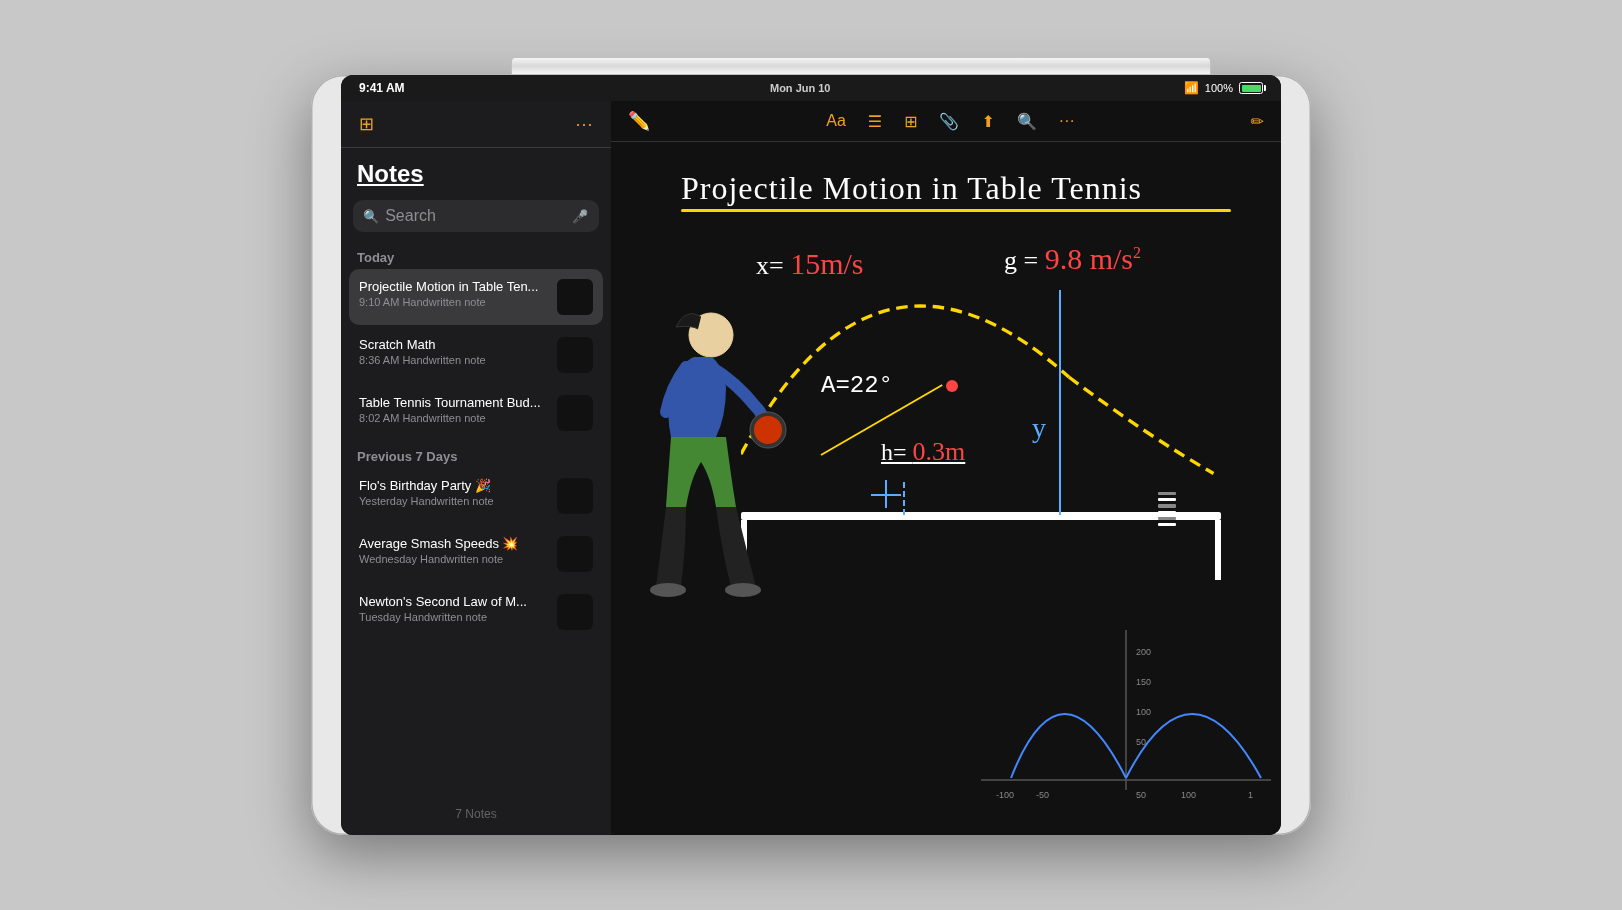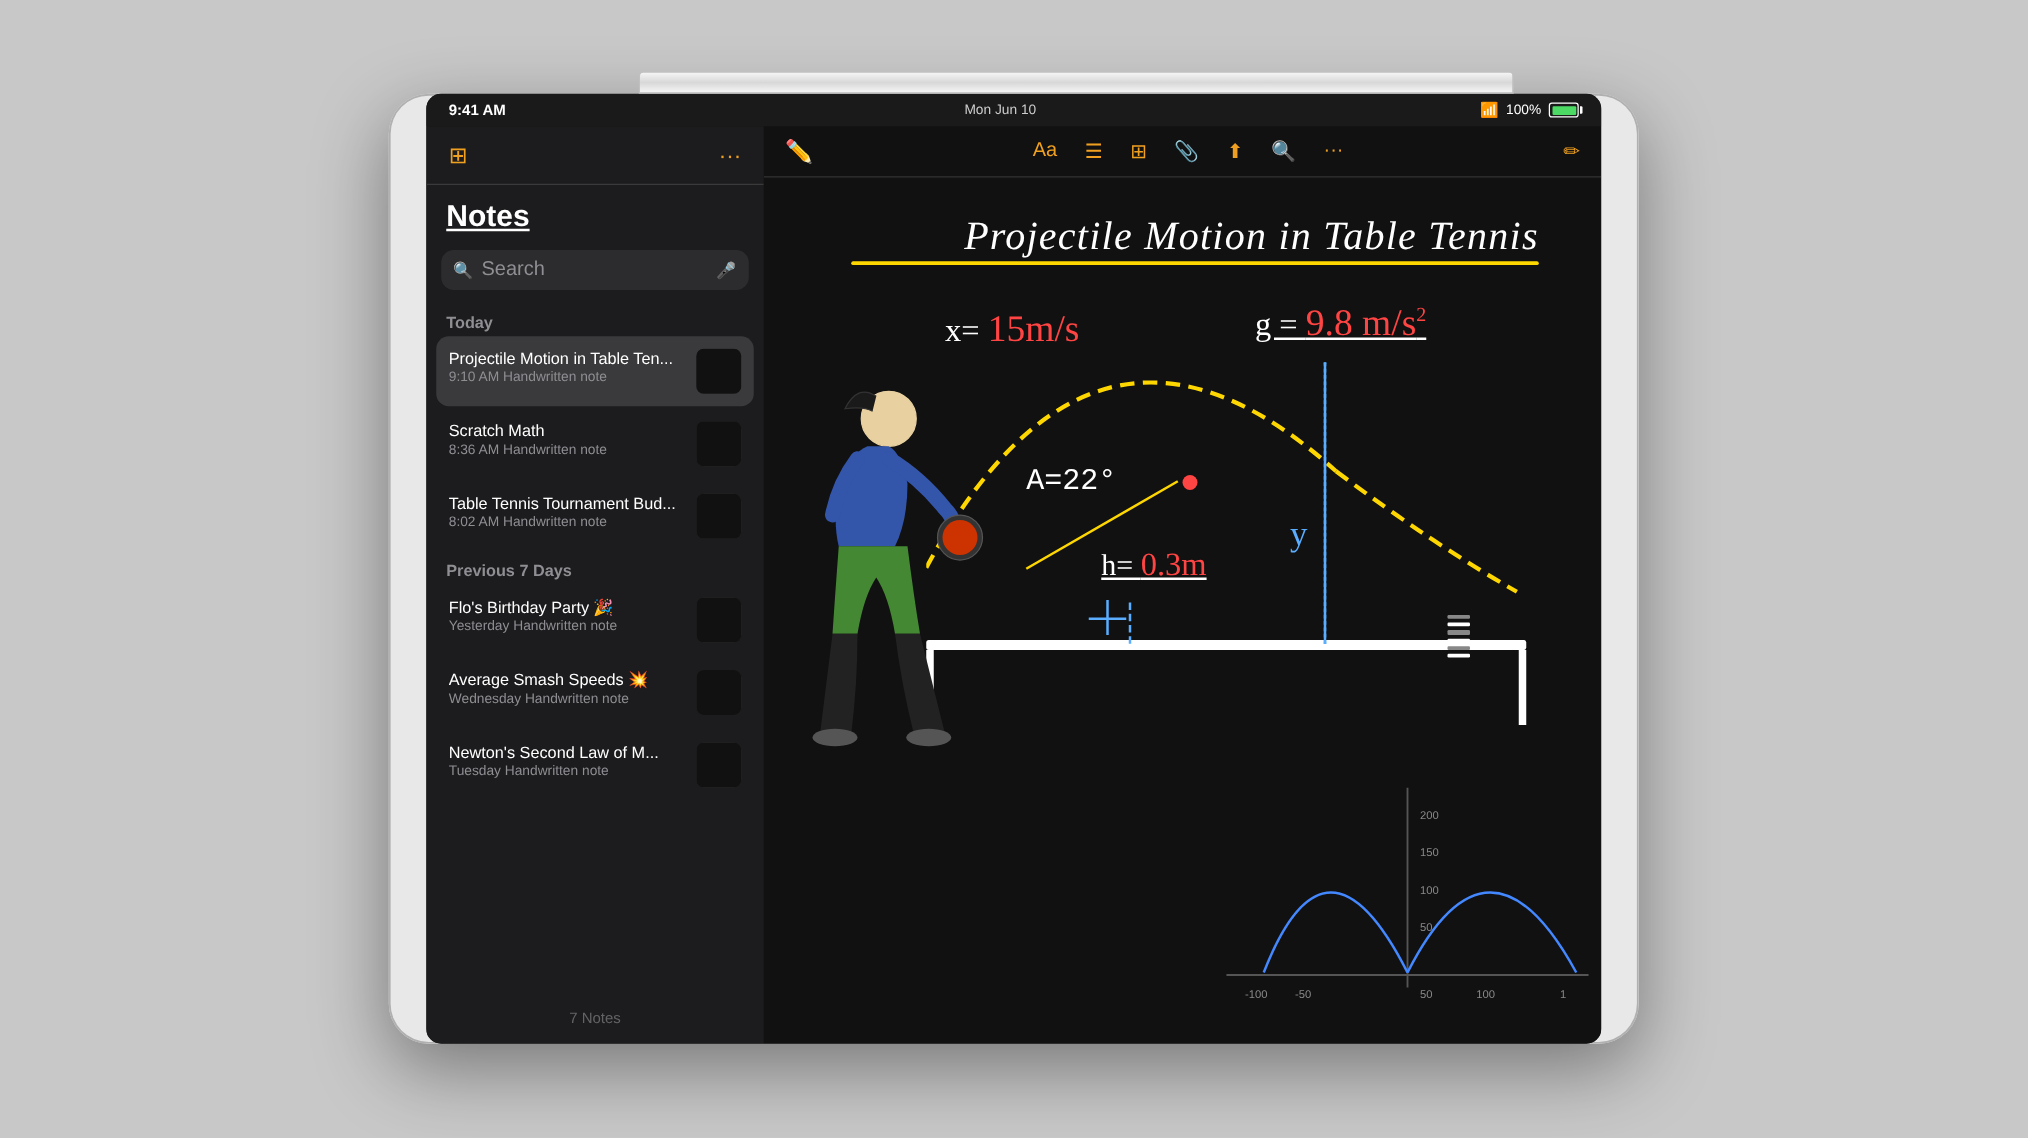--- a/index.html
+++ b/index.html
@@ -291,22 +291,21 @@
       position: relative;
       overflow: hidden;
     }
 
     
     .hw-title {
       position: absolute;
       top: 28px;
       left: 70px;
       right: 50px;
-      text-align: right;
-      font-style: italic;
+      text-align: left;
     }
     .hw-title-text {
       font-family: 'Bradley Hand', 'Segoe Script', cursive;
       font-size: 32px;
       color: #ffffff;
       letter-spacing: 1px;
     }
     .hw-title-underline {
       height: 3px;
       background: #ffd700;
@@ -324,21 +323,20 @@
       color: #ffffff;
     }
     .formula-x span { color: #ff4444; font-size: 30px; }
     .formula-g {
       position: absolute;
       top: 100px;
       right: 140px;
       font-family: 'Bradley Hand', cursive;
       font-size: 26px;
       color: #ffffff;
-      text-decoration: underline;
     }
     .formula-g span { color: #ff4444; font-size: 30px; }
     .formula-g sup { font-size: 16px; color: #ff4444; }
 
     .formula-a {
       position: absolute;
       top: 230px;
       left: 210px;
       font-family: Liberation Mono, monospace;
       font-size: 24px;
@@ -499,21 +497,21 @@
 </head>
 <body>
 
 <div class="ipad-frame">
   <div class="pencil"></div>
 
   <div class="ipad-screen">
 
     <div class="status-bar">
       <span class="status-time">9:41 AM</span>
-      <span class="status-time" style="font-size:11px;font-weight:400;margin-left:12px;color:#ccc;">Mon Jun 10</span>
+      <span class="status-time" style="font-size:11px;font-weight:700;margin-left:12px;color:#ccc;">Mon Jun 10</span>
       <div class="status-right">
         <span class="wifi-icon">📶</span>
         <span>100%</span>
         <div class="battery-container">
           <div class="battery-bar">
             <div class="battery-fill"></div>
           </div>
         </div>
       </div>
     </div>

